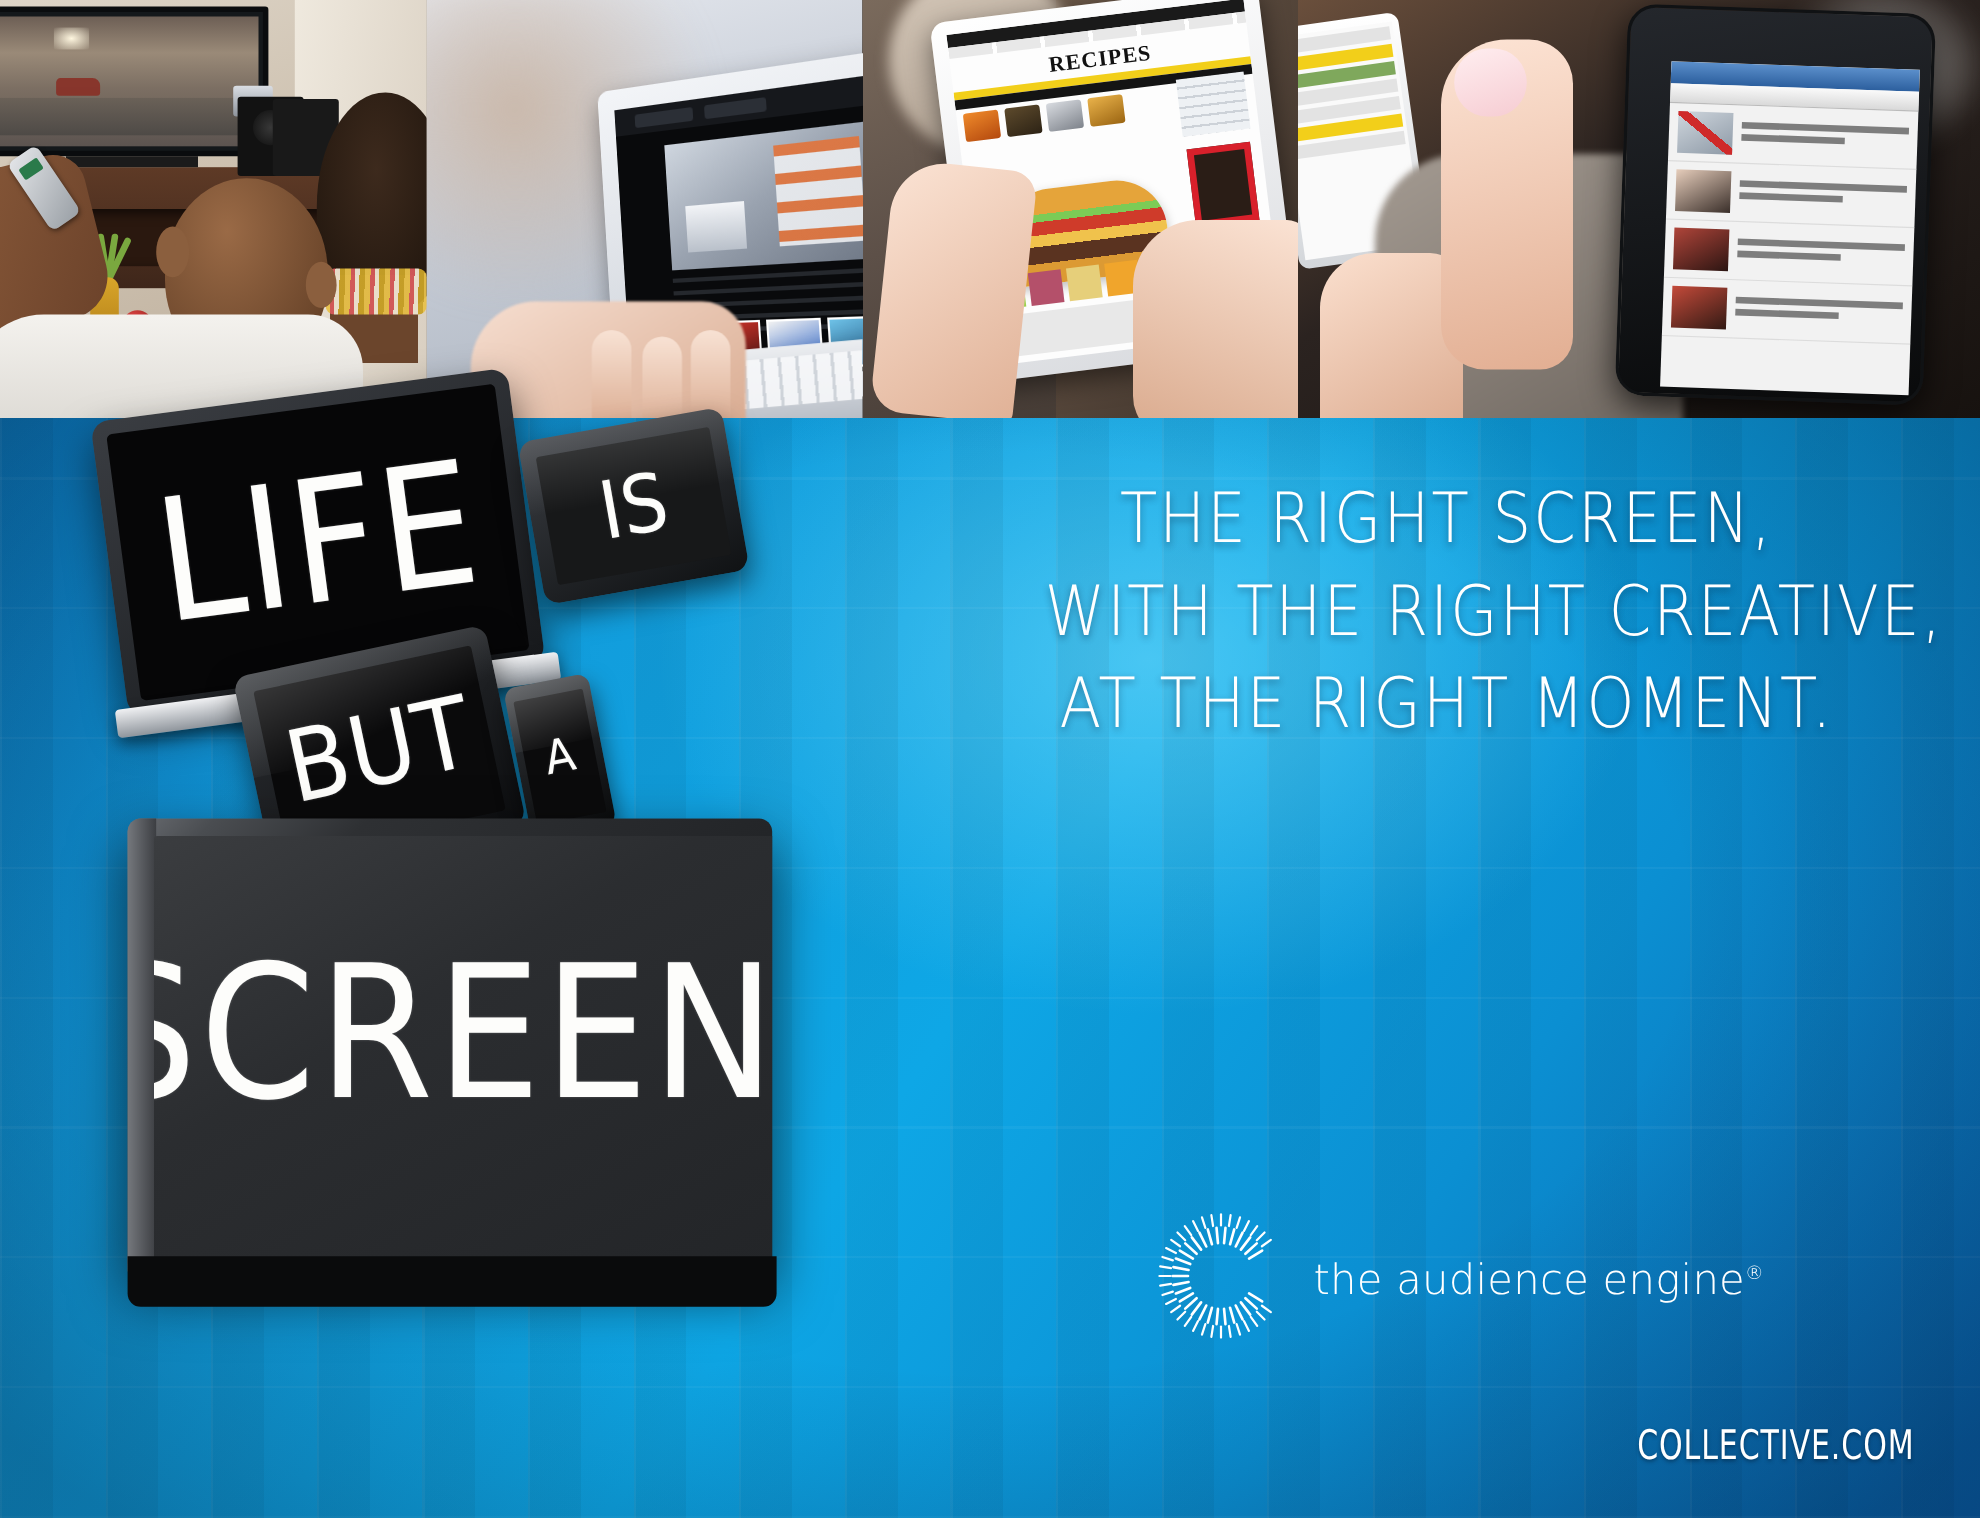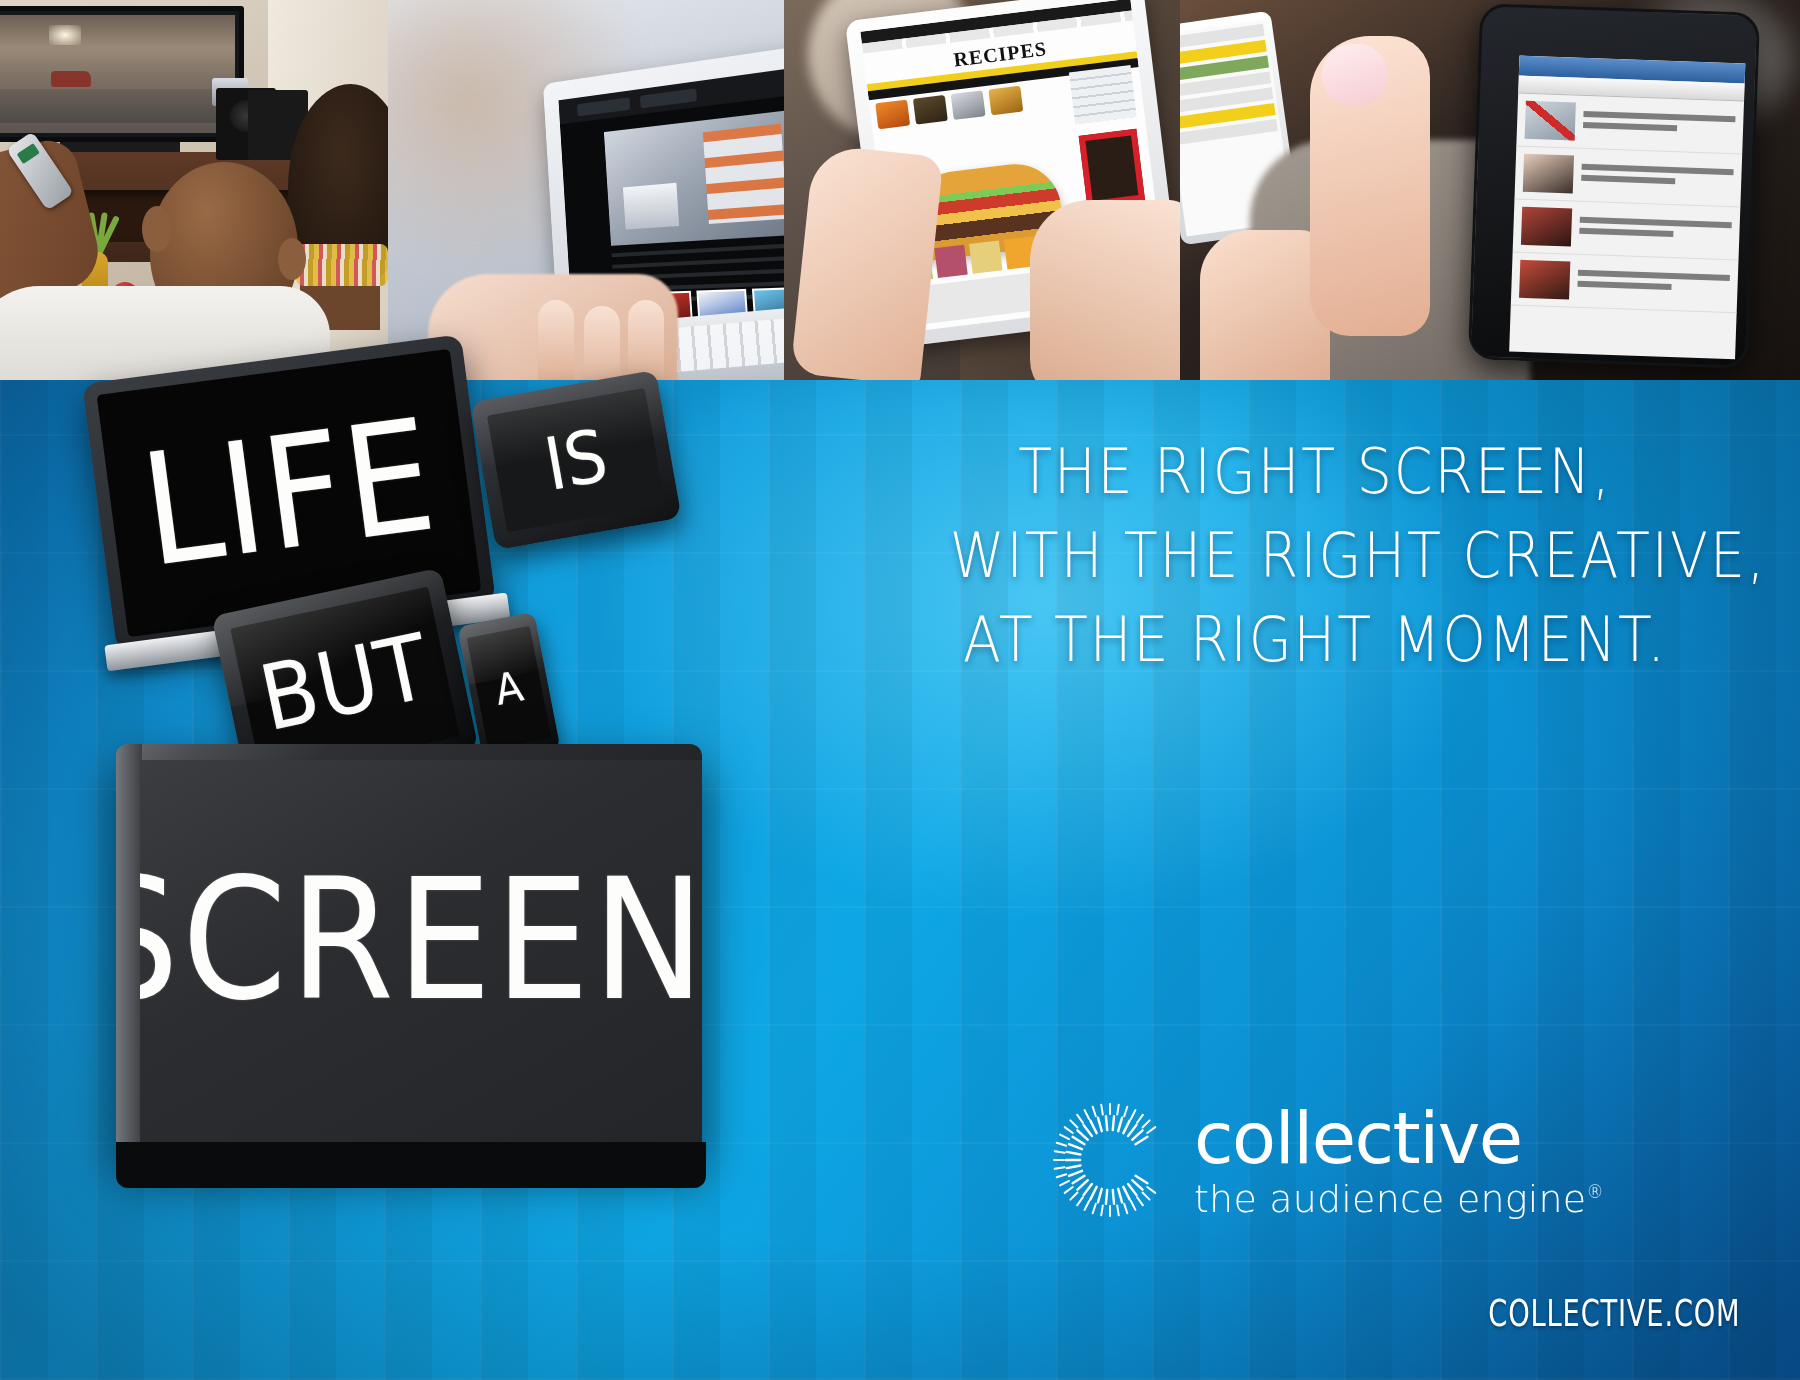--- a/index.html
+++ b/index.html
@@ -570,21 +570,20 @@
           <line x1="60.00" y1="14.00" x2="60.00" y2="4.00" stroke-width="2.0"></line>
           <line x1="67.20" y1="14.57" x2="68.76" y2="4.69" stroke-width="2.0"></line>
           <line x1="74.21" y1="16.25" x2="77.30" y2="6.74" stroke-width="2.0"></line>
           <line x1="80.88" y1="19.01" x2="85.42" y2="10.10" stroke-width="2.0"></line>
           <line x1="87.04" y1="22.79" x2="92.92" y2="14.70" stroke-width="2.0"></line>
           <line x1="92.53" y1="27.47" x2="99.60" y2="20.40" stroke-width="2.0"></line>
           <line x1="97.21" y1="32.96" x2="105.30" y2="27.08" stroke-width="2.0"></line>
         </g>
     </svg>
     <div class="wordmark">
-      <div class="wmMain">collective</div>
       <div class="wmSub">
         <span>the audience engine</span><sup>®</sup>
       </div>
     </div>
   </div>
 
   <div class="weburl">COLLECTIVE.COM</div>
 
 </div>
 

